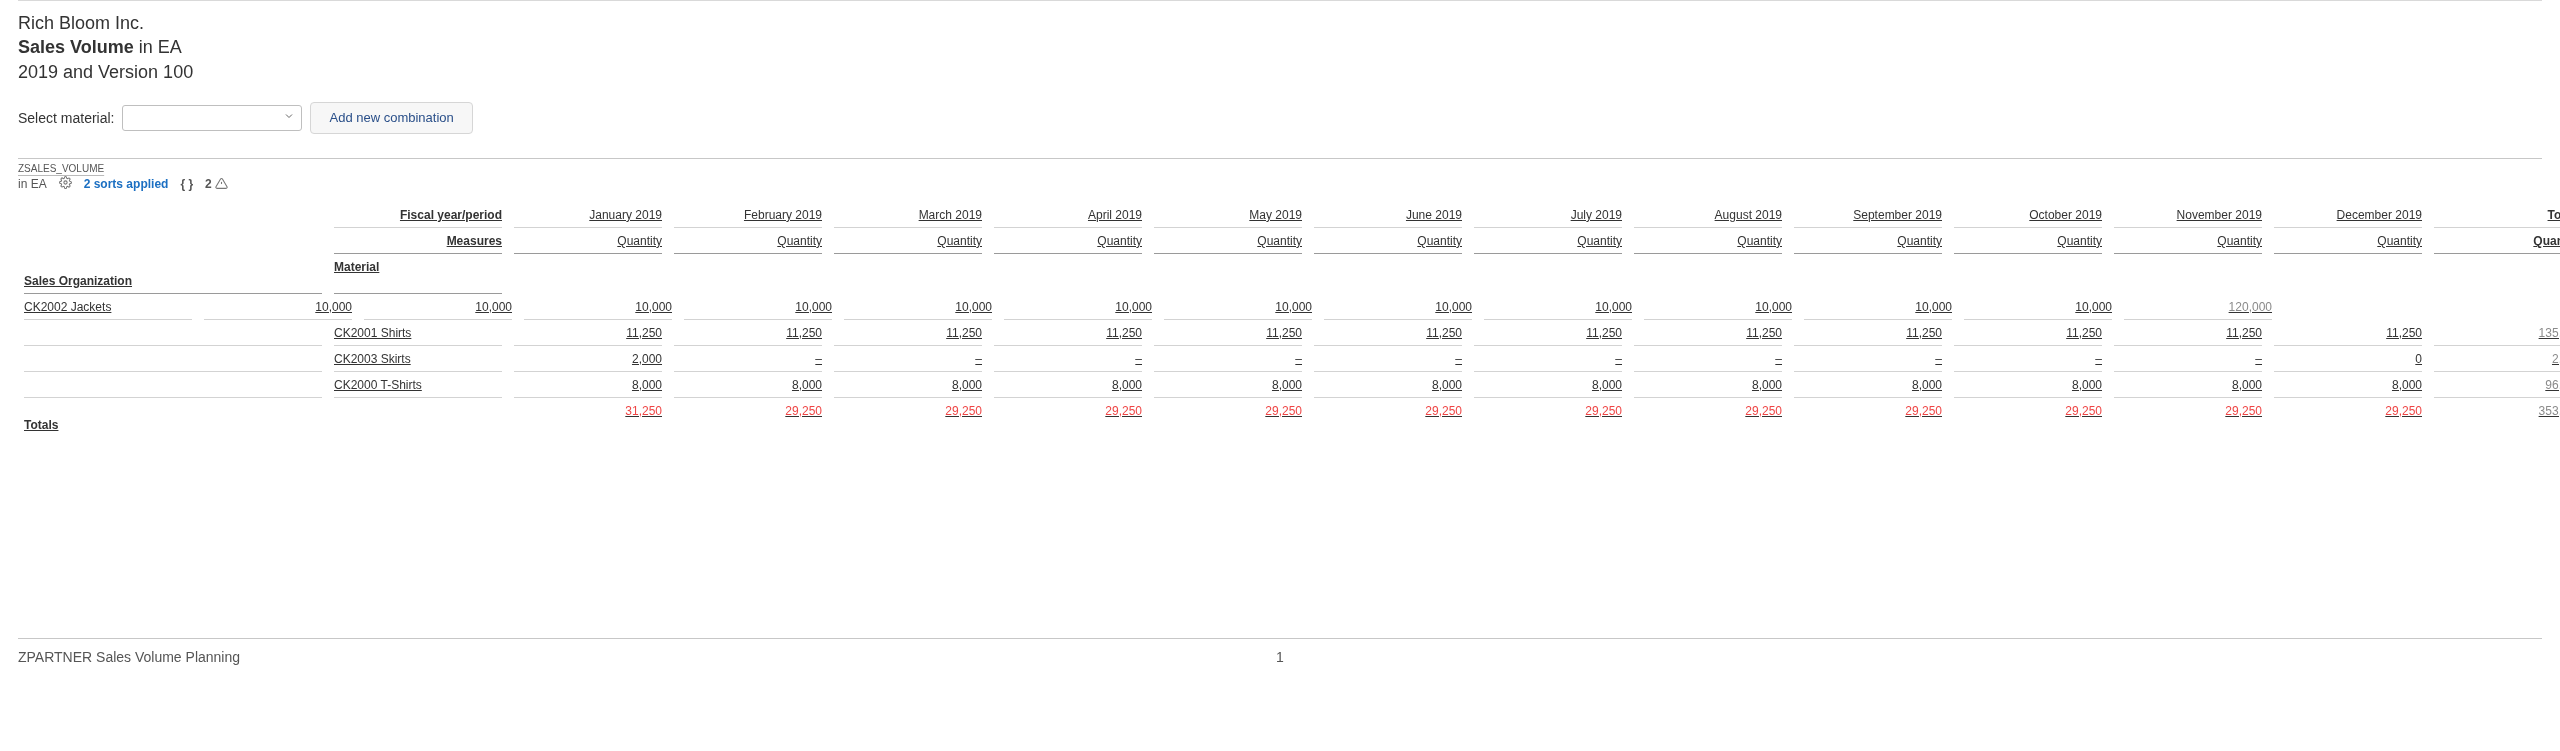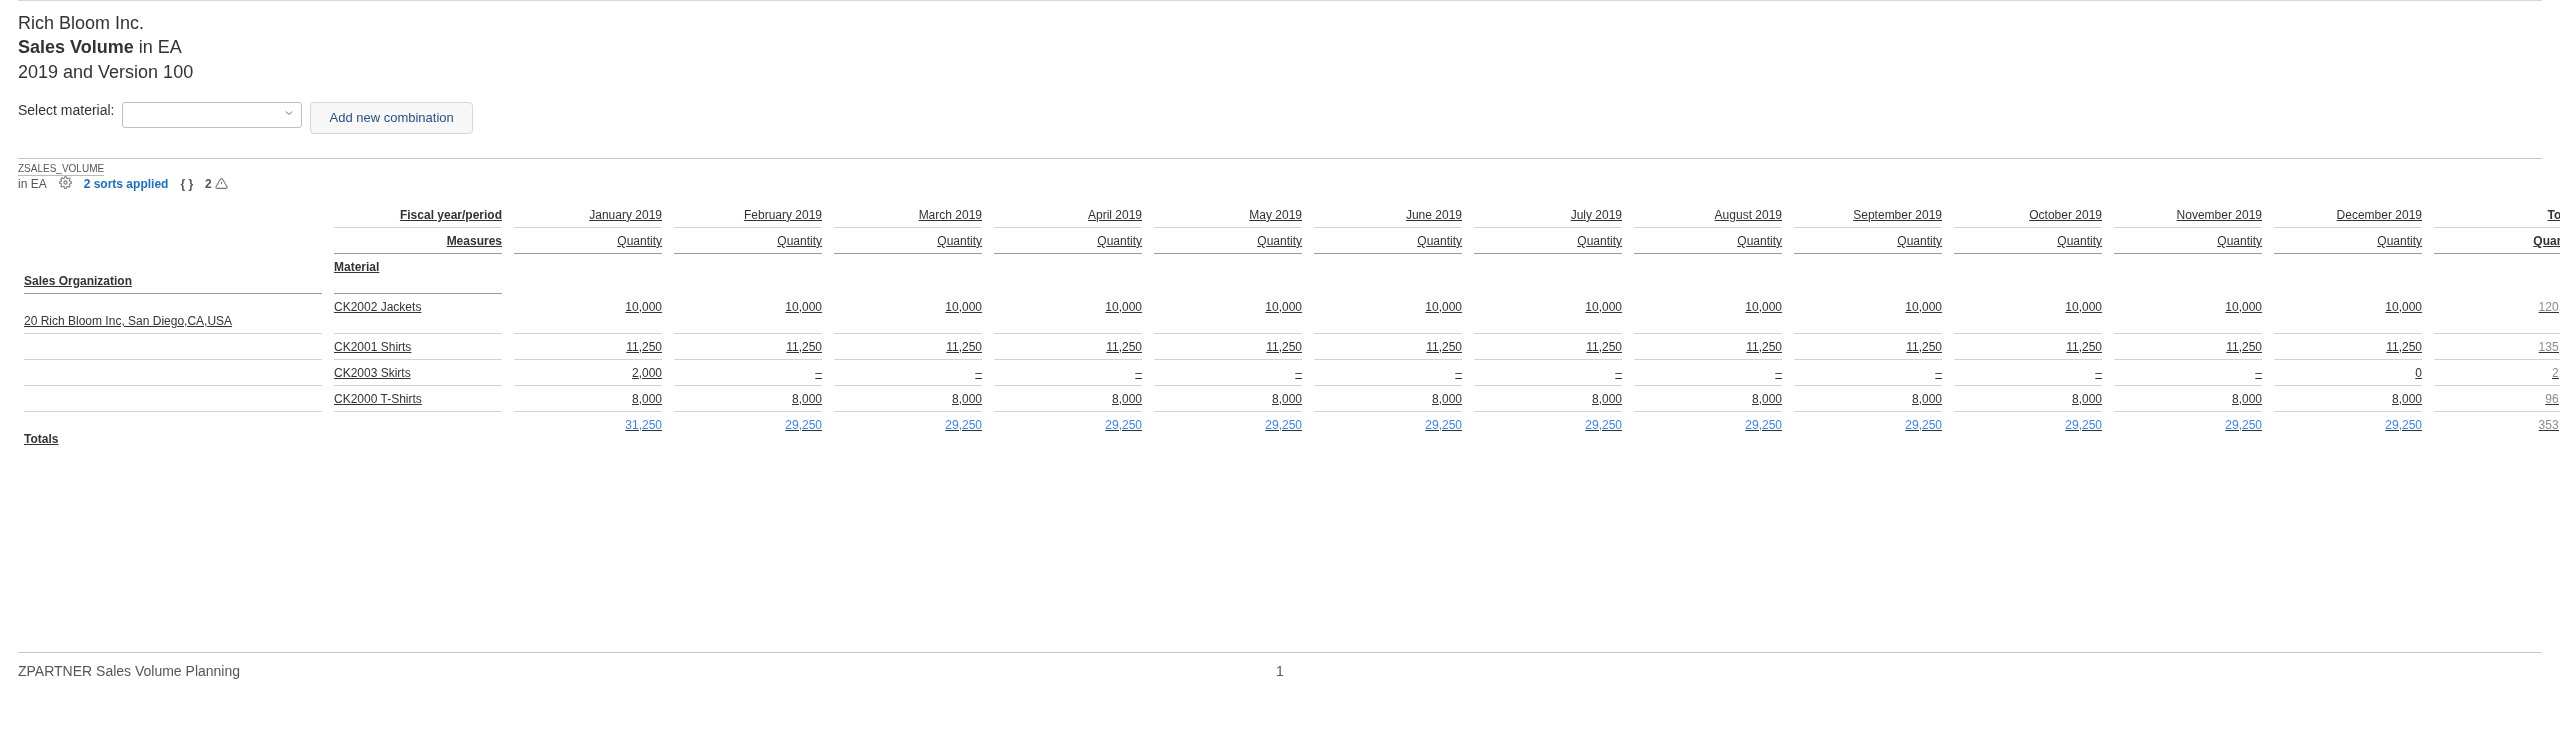--- a/index.html
+++ b/index.html
@@ -24,20 +24,21 @@
     line-height: 1.35;
     color: #333;
   }
   .header .line1 { font-weight: 400; }
   .header .line2a { font-weight: 700; }
   .header .line2b { font-weight: 400; }
   .header .line3 { font-weight: 400; }
 
   .controls {
     display: flex;
+    align-items: center;
     gap: 8px;
     padding: 6px 0 24px 0;
   }
   .controls-label { font-size: 14px; color: #333; }
   .combo {
     position: relative;
     width: 180px;
     height: 26px;
     border: 1px solid #bfbfbf;
     border-radius: 3px;
@@ -124,21 +125,21 @@
     border-bottom: 1px solid #d3d3d3;
   }
   .cell-u-strong::after {
     border-bottom-color: #9a9a9a;
   }
 
   .data-row .col-org { color: #333; }
   .data-row .col-mat { color: #333; }
   .data-row .col-month { color: #333; }
   .totals-row { font-weight: 700; }
-  .totals-row .col-month, .totals-row .col-total { color: #3b82f6; font-weight: 400; }
+  .totals-row .col-month, .totals-row .col-total { color: #ef4444; font-weight: 400; }
   .totals-row .col-org { font-weight: 700; color: #333; }
   .col-total.val { color: #8a8a8a; }
   .col-total.hdr { font-weight: 700; }
 
   .footer {
     position: relative;
     margin-top: 200px;
     border-top: 1px solid #c7c7c7;
     padding: 10px 0 6px 0;
     font-size: 14px;
@@ -253,21 +254,20 @@
         <div class="col-month"></div>
         <div class="col-month"></div>
       <div class="col-month"></div>
         <div class="col-month"></div>
         <div class="col-month"></div>
         <div class="col-month"></div>
       <div class="col-total"></div>
     </div>
 
     <div class="row data-row">
-      <div class="col-org cell-u">20 Rich Bloom Inc, San Diego,CA,USA</div>
       <div class="col-mat cell-u">CK2002 Jackets</div>
       <div class="col-month cell-u">10,000</div>
       <div class="col-month cell-u">10,000</div>
       <div class="col-month cell-u">10,000</div>
       <div class="col-month cell-u">10,000</div>
       <div class="col-month cell-u">10,000</div>
       <div class="col-month cell-u">10,000</div>
       <div class="col-month cell-u">10,000</div>
       <div class="col-month cell-u">10,000</div>
       <div class="col-month cell-u">10,000</div>

